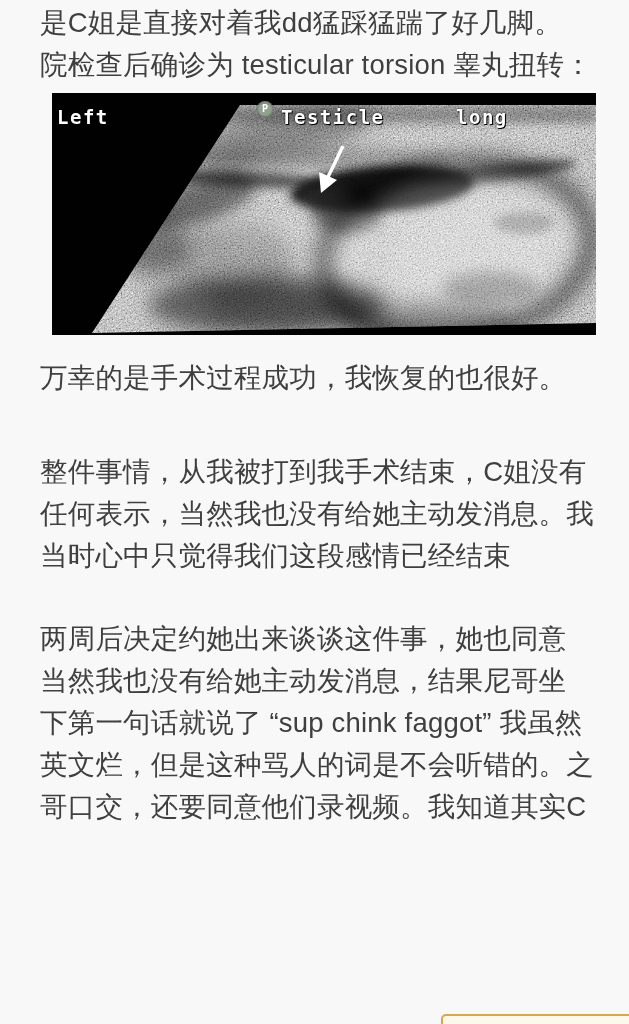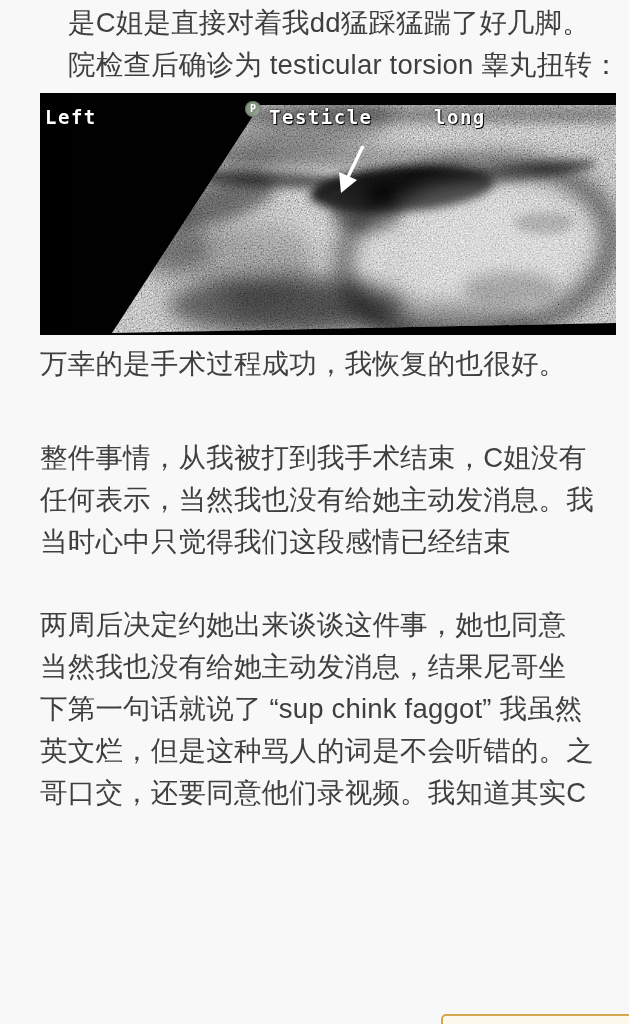--- a/index.html
+++ b/index.html
@@ -18,55 +18,54 @@
     position: absolute;
     left: 40px;
     top: 0;
     width: 560px;
     color: #3f3f3f;
     font-size: 27.5px;
     line-height: 42px;
     letter-spacing: 0.2px;
   }
   .para { margin: 0; }
-  .para.p1 { margin-top: 2px; margin-left: 28px; }
-  .para.p2 { margin-top: 8px; }
+  .para.p1 { margin-top: 2px; }
+  .para.p2 { margin-top: 22px; }
   .para.p3 { margin-top: 52px; }
   .para.p4 { margin-top: 41px; }
   .line { white-space: nowrap; }
 
   
   figure.ultrasound {
-    margin: 7px 0 0 0;
+    margin: 7px 0 0 12px;
     position: relative;
     width: 520px;
     height: 242px;
     background: #000;
-    padding-left: 32px;
   }
   .us-svg { display: block; }
   .us-label {
     position: absolute;
     top: 0; left: 0; right: 0;
     height: 30px;
     pointer-events: none;
   }
   .us-word {
     position: absolute;
     top: 3px;
     color: #ffffff;
     font-family: "DejaVu Sans Mono", "Liberation Mono", monospace;
     font-weight: 700;
     font-size: 19px;
     letter-spacing: 1.5px;
     text-shadow: 0 0 2px #000, 1px 1px 0 #000;
   }
   .us-word.w1 { left: 5px; }
   .us-word.w2 { left: 229px; }
-  .us-word.w3 { left: 394px; }
+  .us-word.w3 { left: 404px; }
   .us-marker {
     position: absolute;
     left: 205px; top: 8px;
     width: 16px; height: 16px;
     border-radius: 50%;
     background: rgba(150, 165, 148, 0.9);
     box-shadow: inset 0 0 2px #3a453a;
     color: #fff;
     font-family: "DejaVu Sans Mono", monospace;
     font-weight: 700;

